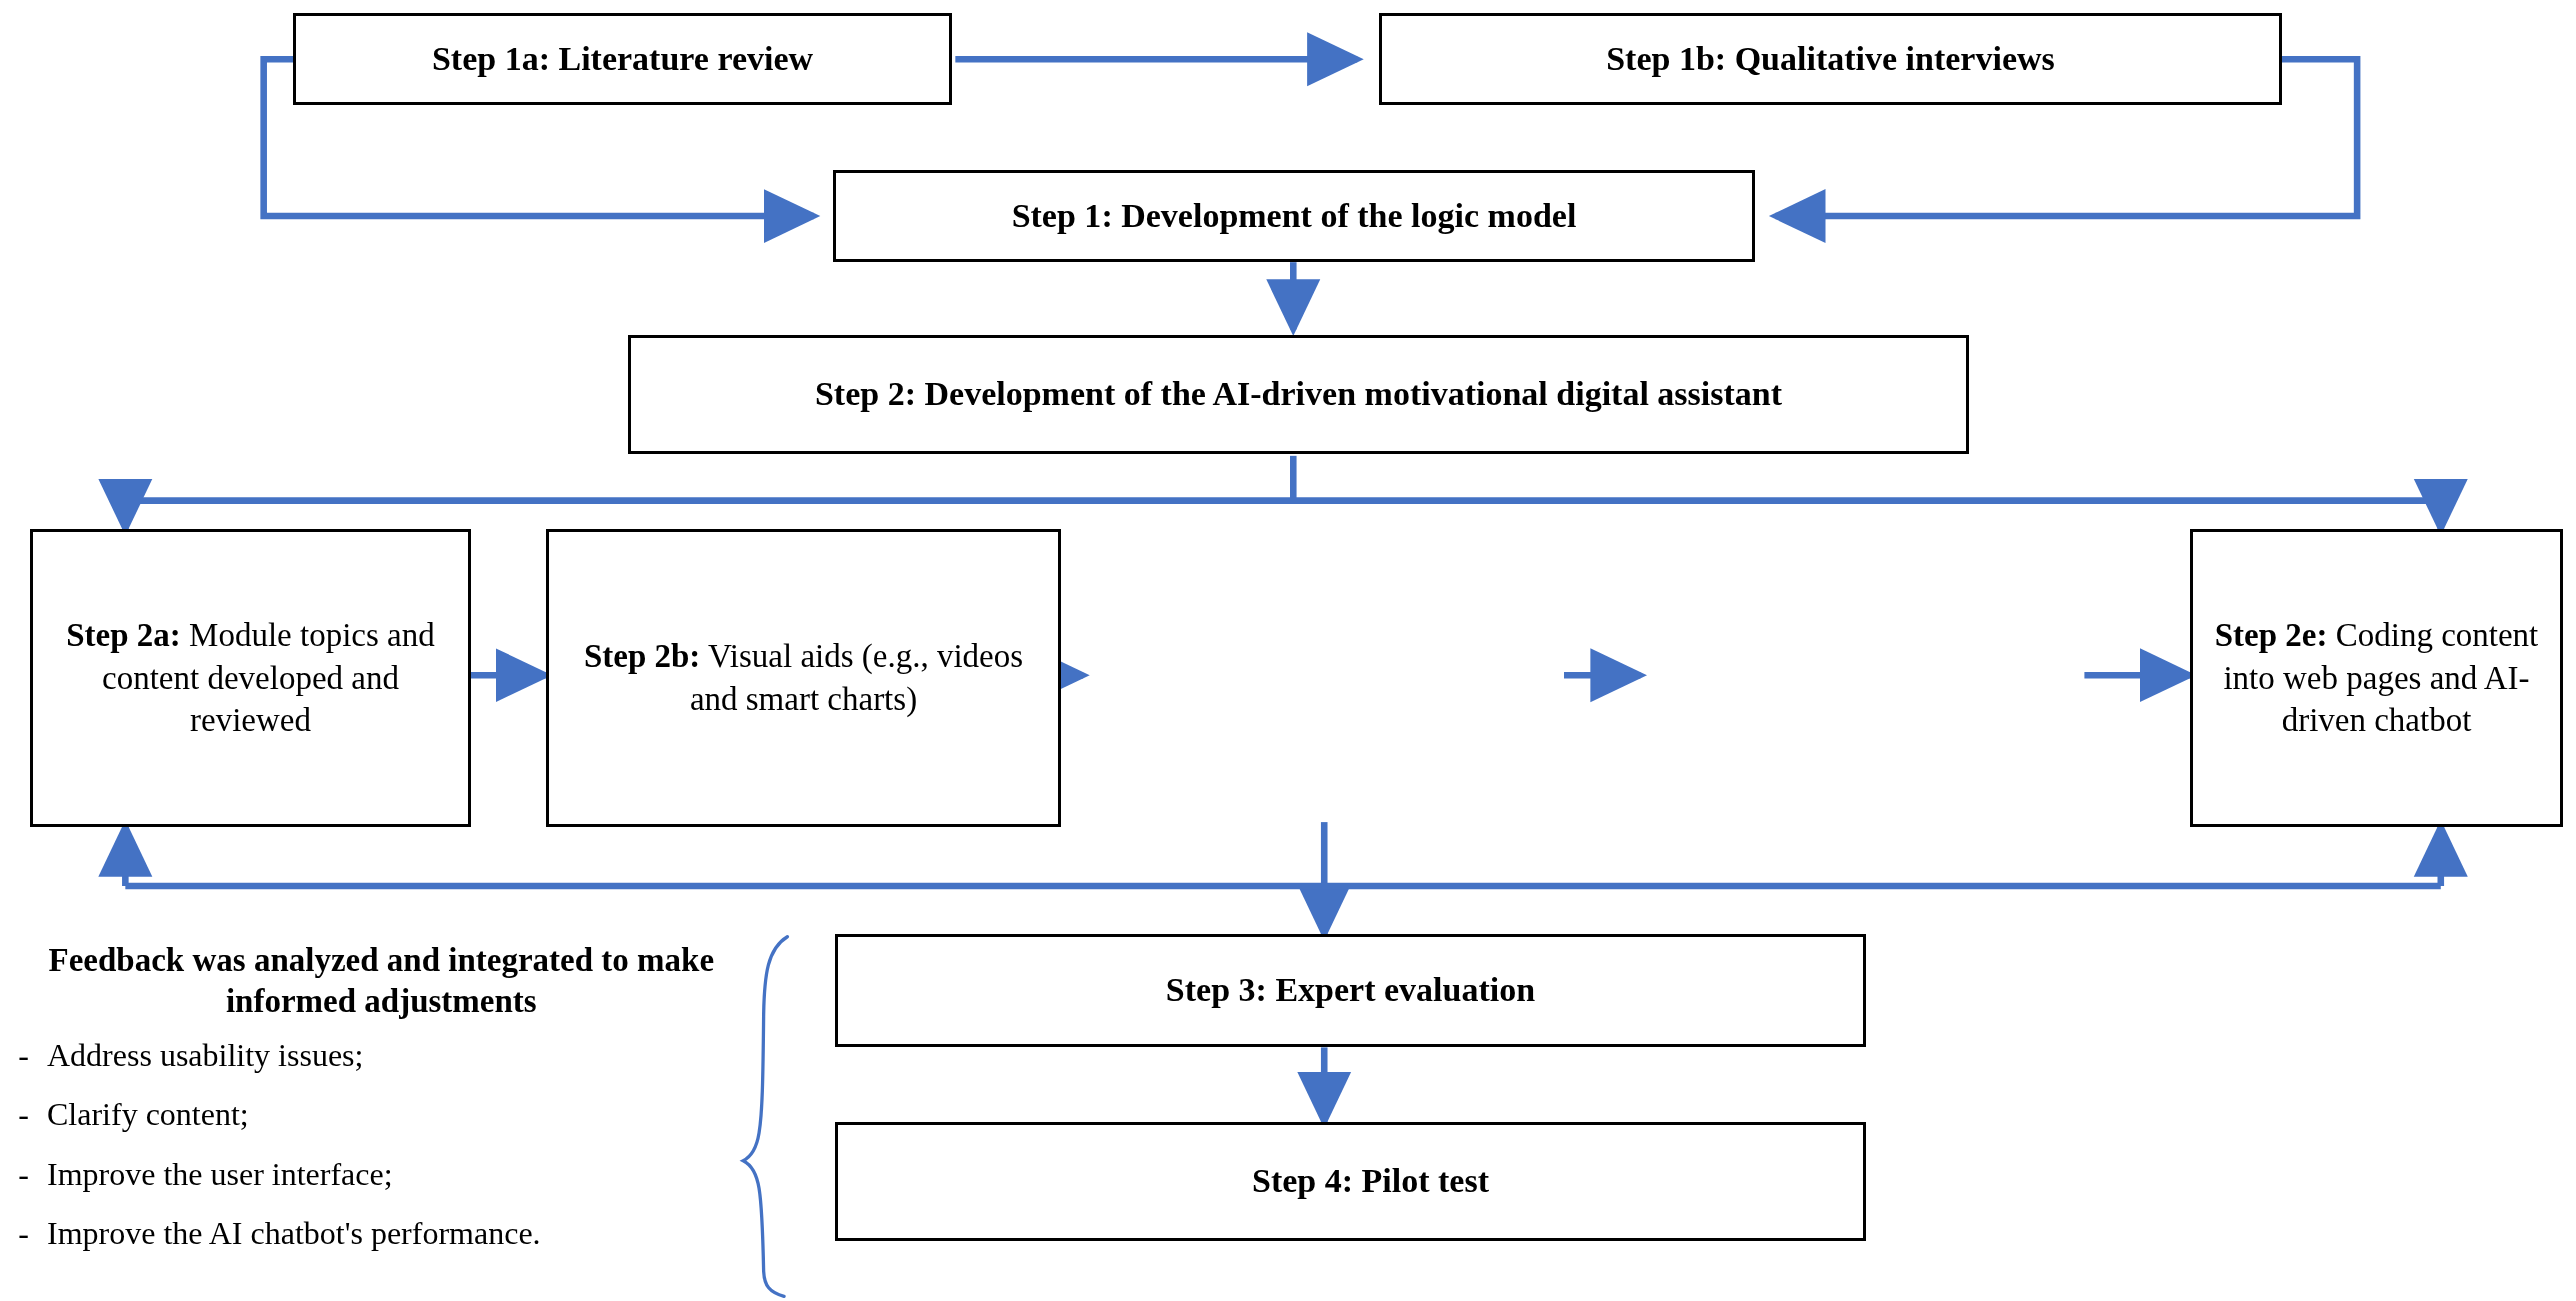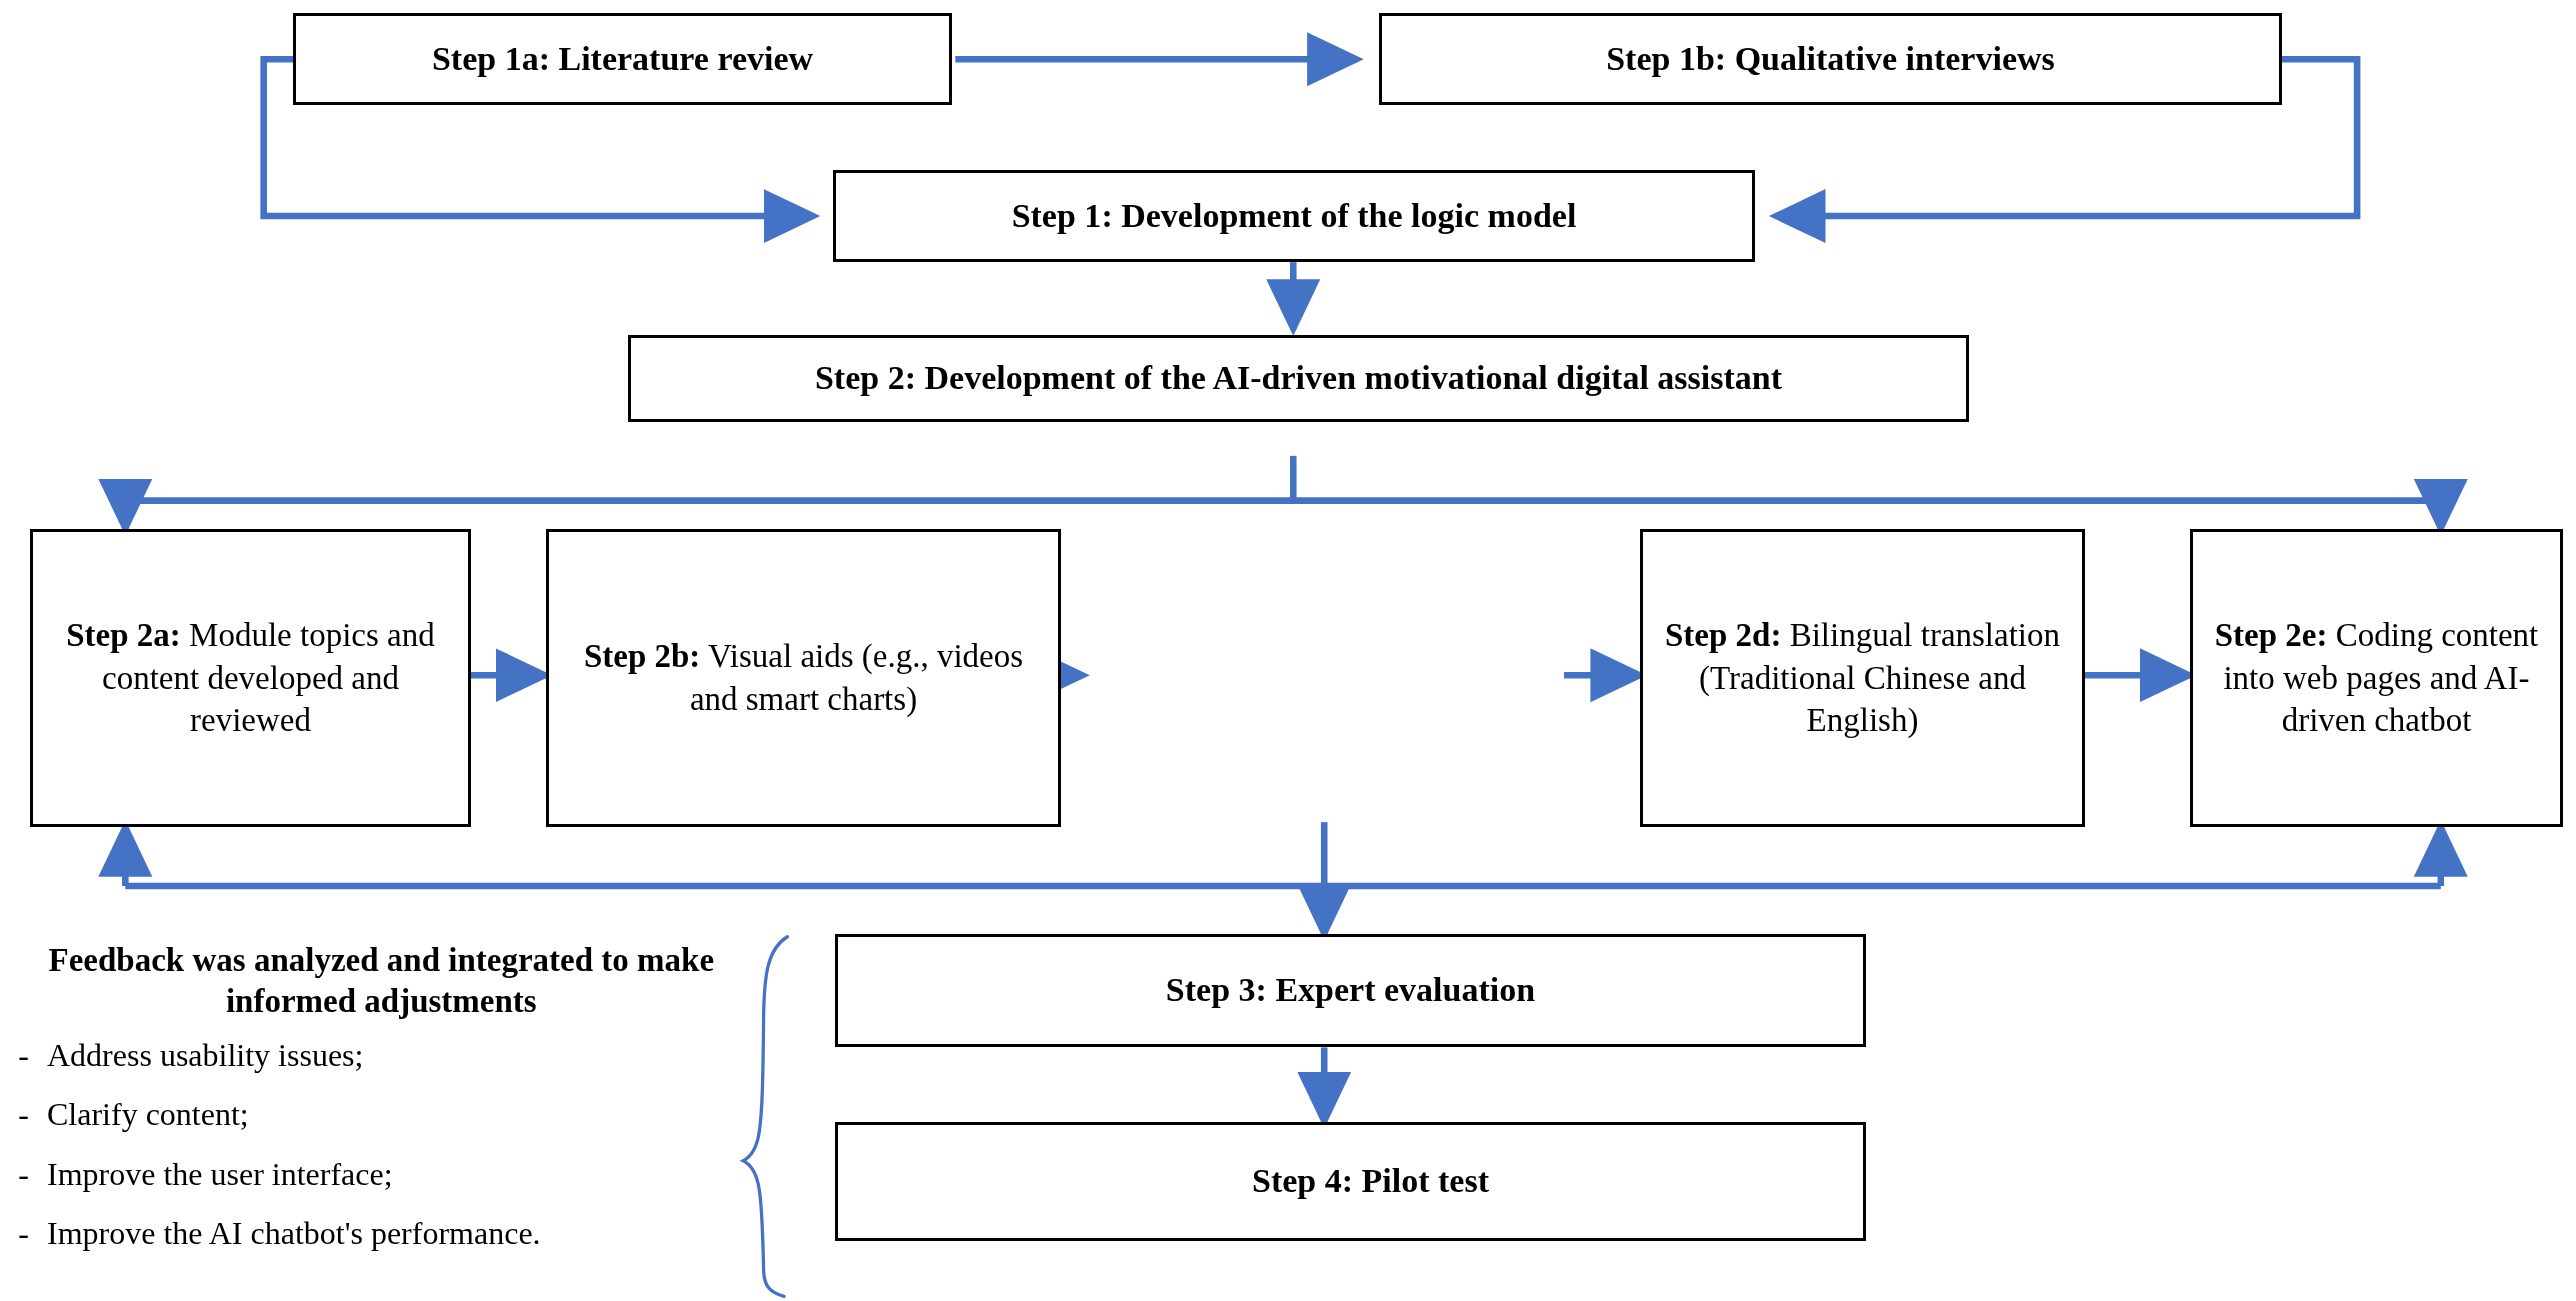--- a/index.html
+++ b/index.html
@@ -148,36 +148,33 @@
   </div>
 
   <div class="box strong" style="left:1379px; top:13px; width:903px; height:92px;">
     <span class="txt"><b>Step 1b</b>: Qualitative interviews</span>
   </div>
 
   <div class="box strong" style="left:833px; top:170px; width:922px; height:92px;">
     <span class="txt"><b>Step 1</b>: Development of the logic model</span>
   </div>
 
-  <div class="box strong" style="left:628px; top:335px; width:1341px; height:87px;">
+  <div class="box strong" style="left:628px; top:335px; width:1341px; height:119px;">
     <span class="txt"><b>Step 2</b>: Development of the AI-driven motivational digital assistant</span>
   </div>
 
   <div class="box" style="left:30px; top:529px; width:441px; height:298px;">
     <span class="txt"><b>Step 2a:</b> Module topics and content developed and reviewed</span>
   </div>
 
   <div class="box" style="left:546px; top:529px; width:515px; height:298px;">
     <span class="txt"><b>Step 2b:</b> Visual aids (e.g., videos and smart charts)</span>
   </div>
 
 
-  <div class="box" style="left:1640px; top:529px; width:445px; height:298px;">
-    <span class="txt"><b>Step 2d:</b> Bilingual translation (Traditional Chinese and English)</span>
-  </div>
 
   <div class="box" style="left:2190px; top:529px; width:373px; height:298px;">
     <span class="txt"><b>Step 2e:</b> Coding content into web pages and AI-driven chatbot</span>
   </div>
 
   <div class="box strong" style="left:835px; top:934px; width:1031px; height:113px;">
     <span class="txt"><b>Step 3</b>: Expert evaluation</span>
   </div>
 
   <div class="box strong" style="left:835px; top:1122px; width:1031px; height:119px;padding-left:40px;">

